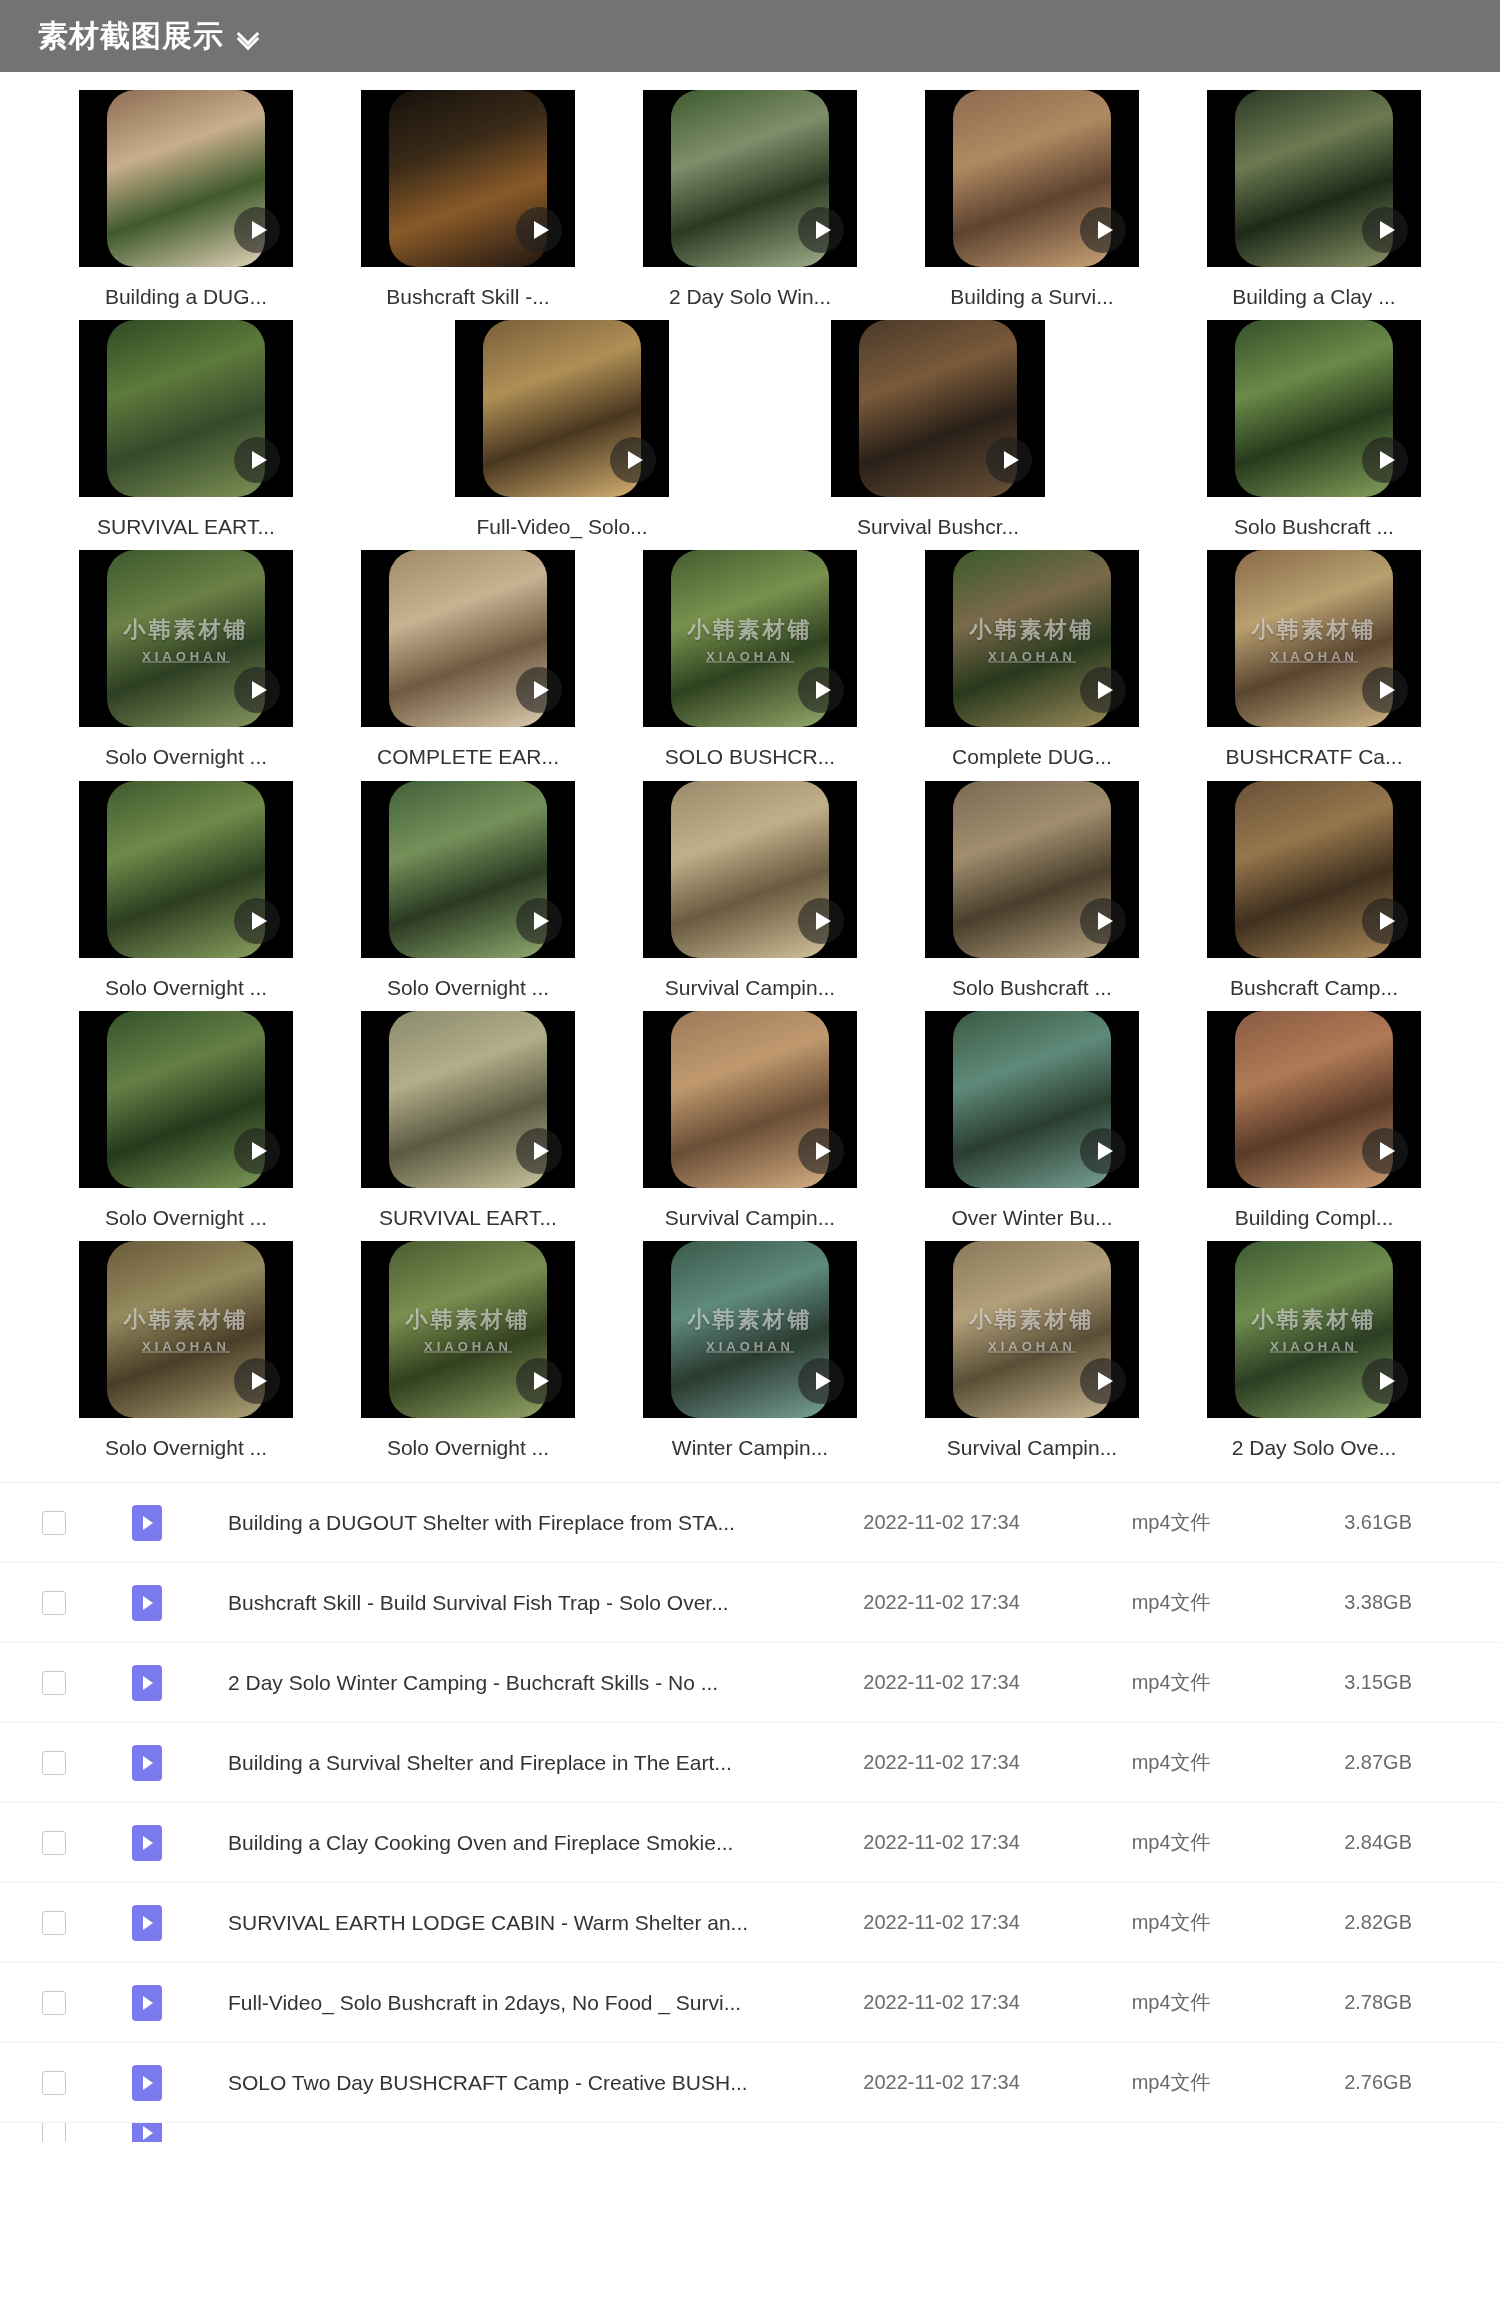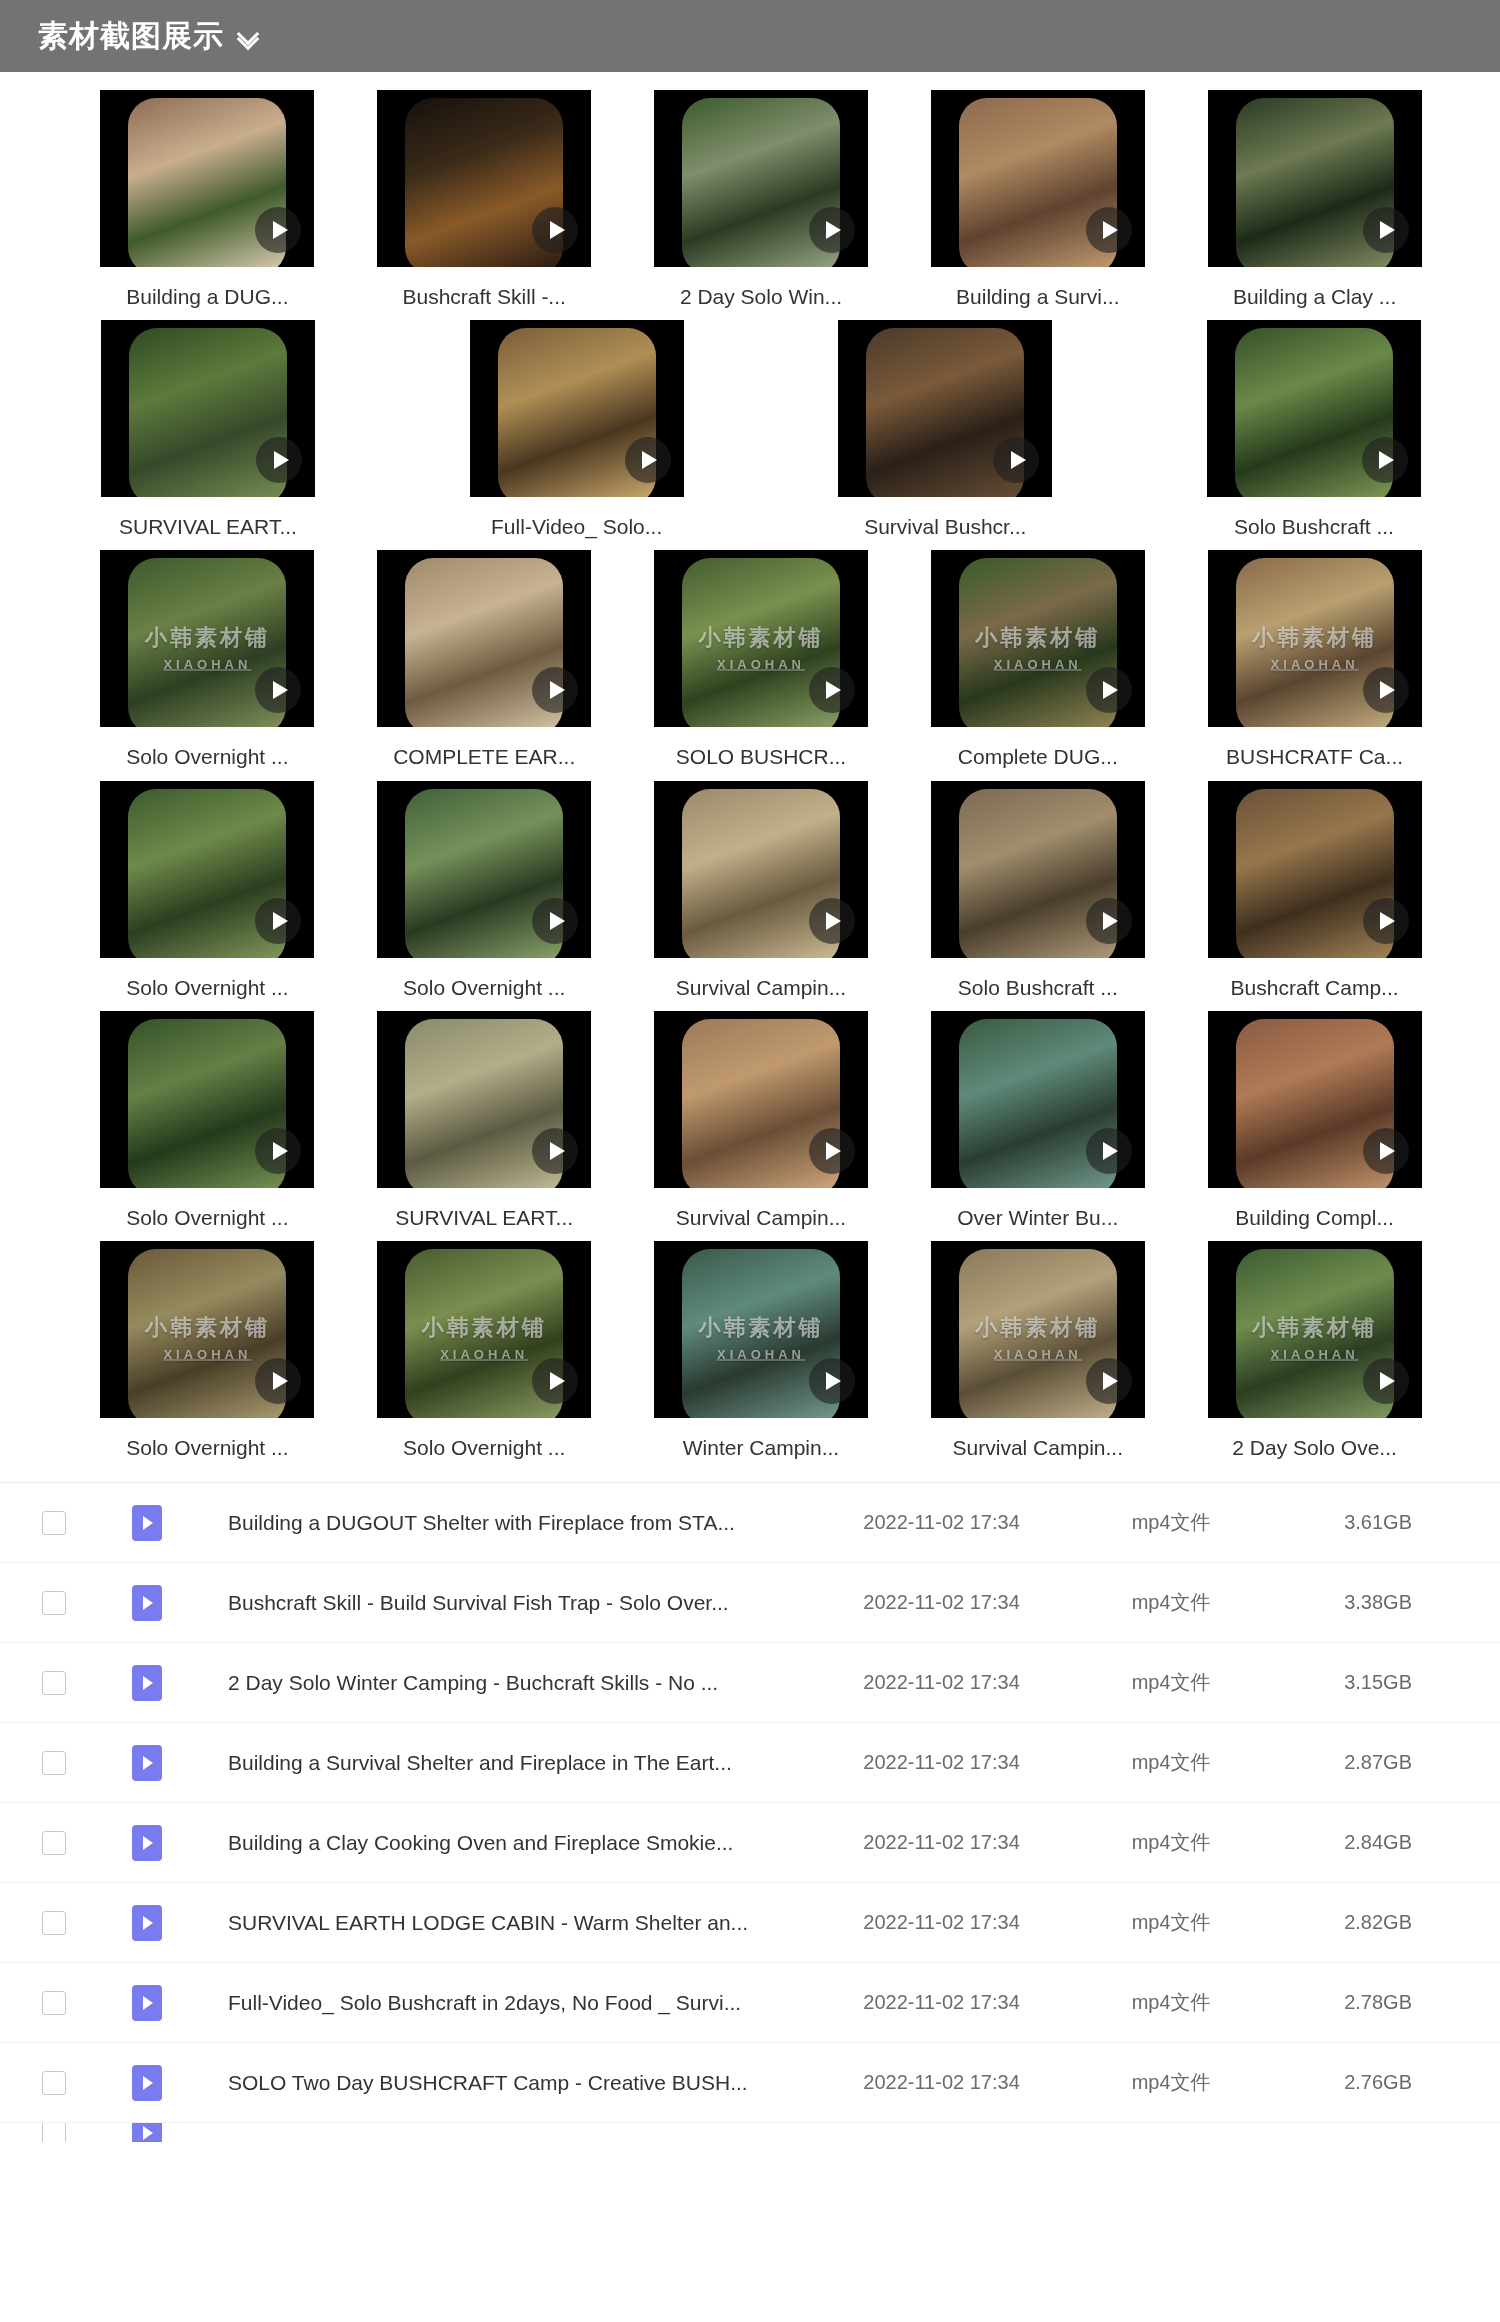--- a/index.html
+++ b/index.html
@@ -56,33 +56,32 @@
   .grid-row {
     display: flex;
     justify-content: space-between;
     margin-bottom: 11px;
   }
   .cell {
     width: 256px;
     display: flex;
     flex-direction: column;
     align-items: center;
-    margin-left: 22px;
   }
   .thumb {
     width: 214px;
     height: 177px;
     background: #000000;
     position: relative;
     overflow: hidden;
   }
   .thumb-inner {
     position: absolute;
     left: 28px;
-    top: 8px;
+    top: 0;
     width: 158px;
     height: 177px;
     overflow: hidden;
     border-radius: 28px;
   }
   .thumb-img {
     width: 100%;
     height: 100%;
     display: block;
   }

